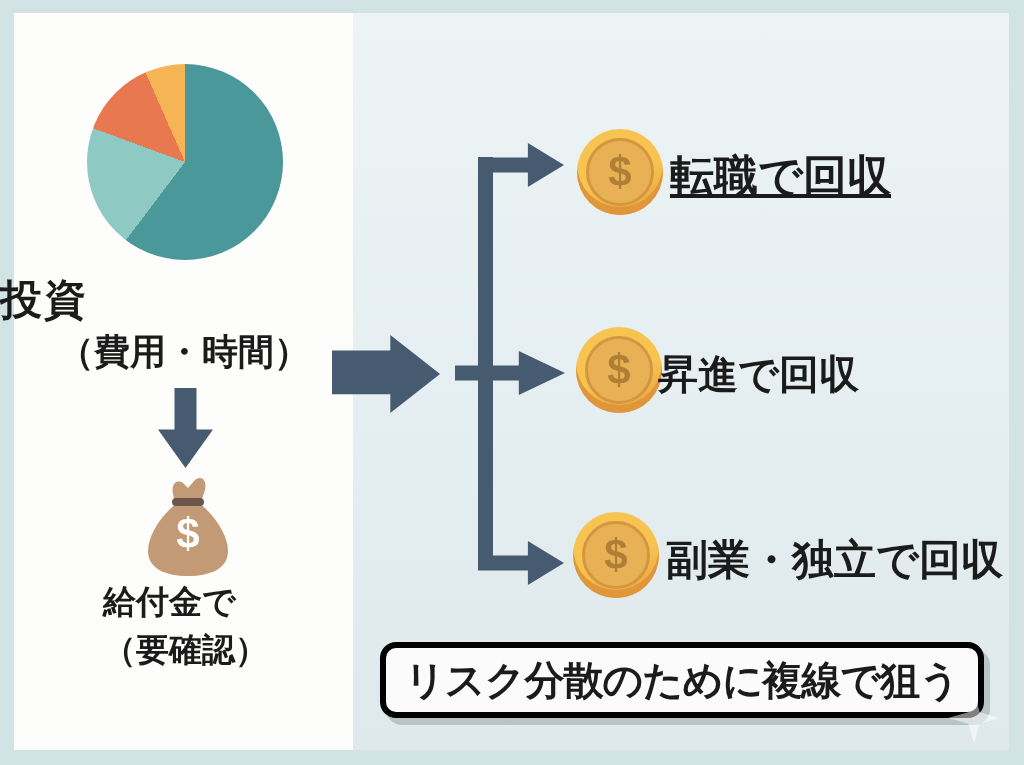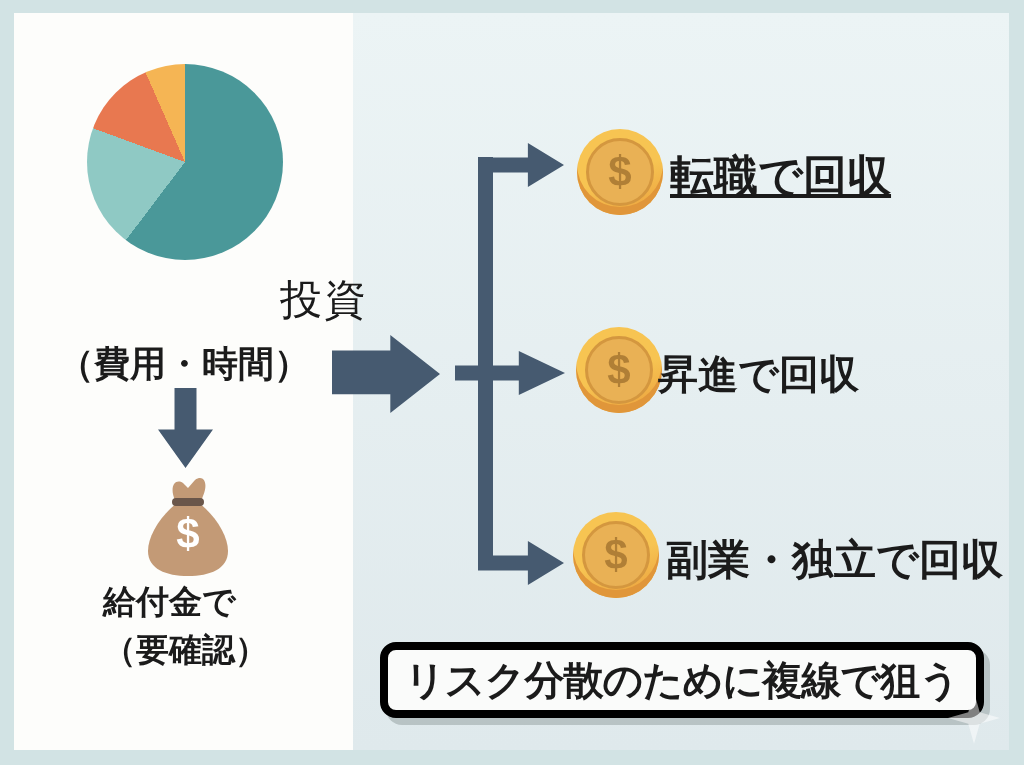--- a/index.html
+++ b/index.html
@@ -10,23 +10,23 @@
     color:#1b1b1b;
   }
   .panel{position:absolute;top:13px;height:737px;}
   .panel-left{left:14px;width:339px;background:#fdfdfb;}
   .panel-right{left:353px;width:656px;background:linear-gradient(180deg,#ecf4f5 0%,#dfe9ec 100%);}
 
   
   .pie{position:absolute;left:87px;top:64px;width:196px;height:196px;border-radius:50%;}
 
   
-  .invest-title{position:absolute;left:0;top:272px;width:368px;text-align:right;
-    font-size:42px;font-weight:400;letter-spacing:2px;}
-  .invest-sub{position:absolute;left:0;top:340px;width:368px;text-align:center;
+  .invest-title{position:absolute;left:0;top:272px;width:368px;text-align:left;
+    font-size:42px;font-weight:700;letter-spacing:2px;}
+  .invest-sub{position:absolute;left:0;top:328px;width:368px;text-align:center;
     font-size:36px;font-weight:900;}
   .caption{position:absolute;left:103px;top:578px;font-size:33px;font-weight:900;line-height:48px;}
 
   
   .shape{position:absolute;background:#465a70;}
   .down-arrow{left:158px;top:388px;width:55px;height:80px;
     clip-path:polygon(30% 0,70% 0,70% 52%,100% 52%,50% 100%,0 52%,30% 52%);}
   .big-arrow{left:332px;top:335px;width:108px;height:78px;
     clip-path:polygon(0 20%,54% 20%,54% 0,100% 50%,54% 100%,54% 76%,0 76%);}
   .spine{left:478px;top:157px;width:15px;height:413px;}
@@ -54,21 +54,21 @@
   .coin-3{left:573px;top:512px;}
 
   
   .blabel{position:absolute;font-weight:900;white-space:nowrap;}
   .blabel-1{left:670px;top:147px;font-size:44px;text-decoration:underline;}
   .blabel-2{left:658px;top:347px;font-size:40px;}
   .blabel-3{left:650px;top:532px;font-size:42px;margin-left:16px;}
 
   
   .note-box{position:absolute;left:380px;top:642px;width:604px;height:76px;
-    box-sizing:border-box;background:#fafbfa;border:8px solid #000000;border-radius:16px;
+    box-sizing:border-box;background:#fafbfa;border:6px solid #000000;border-radius:16px;
     box-shadow:6px 7px 0 rgba(125,138,138,0.40);
     display:flex;align-items:center;justify-content:center;}
   .note-text{font-size:40px;font-weight:900;white-space:nowrap;letter-spacing:-1px;}
 
   .sparkle{position:absolute;left:948px;top:692px;width:52px;height:52px;background:#ffffff;opacity:.5;
     clip-path:polygon(50% 0,61% 39%,100% 50%,61% 61%,50% 100%,39% 61%,0 50%,39% 39%);}
 </style>
 </head>
 <body>
 

